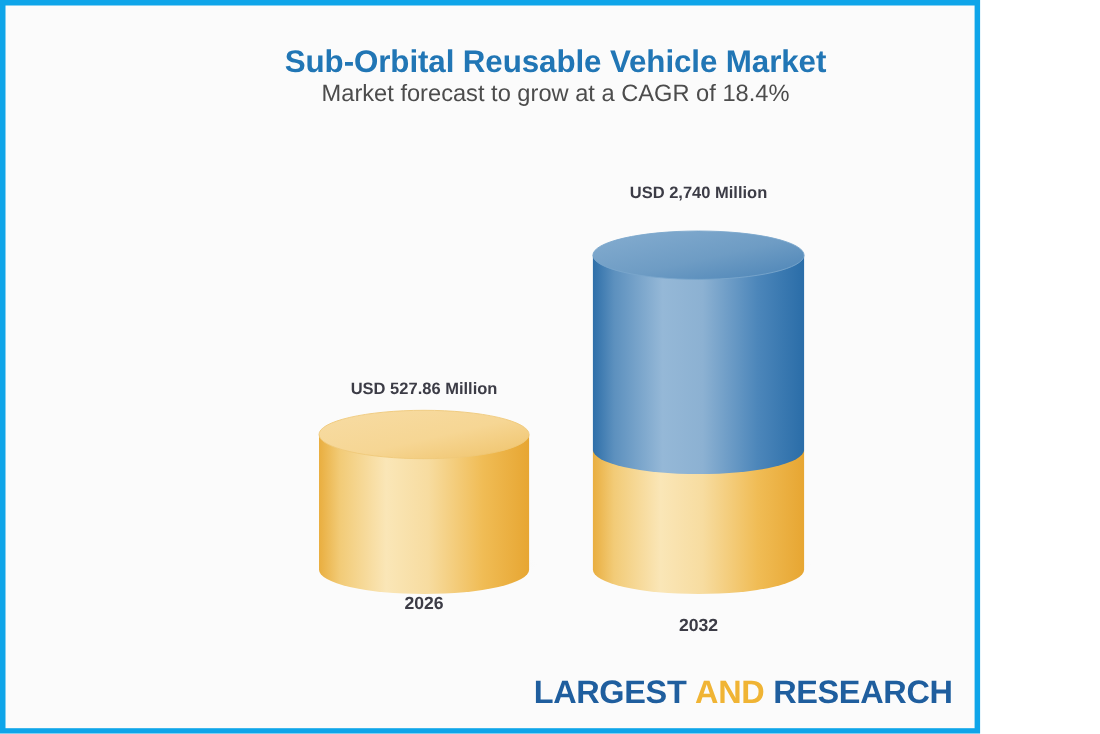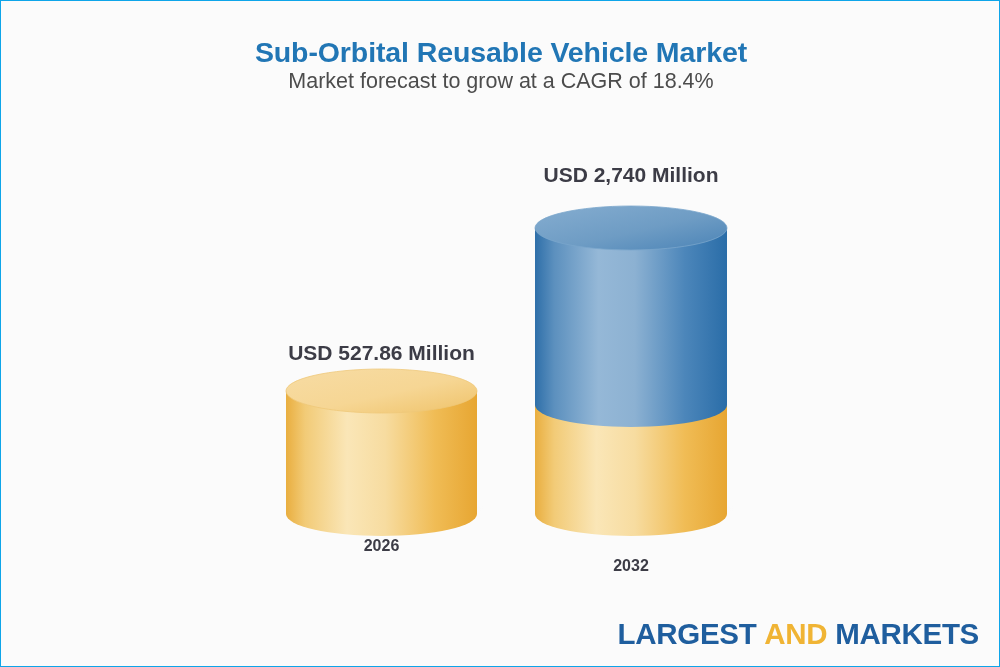--- a/index.html
+++ b/index.html
@@ -9,25 +9,25 @@
   }
   body {
     width: 1000px;
     height: 667px;
     overflow: hidden;
     font-family: "Liberation Sans", sans-serif;
   }
 
   .page {
     position: relative;
-    width: 1000px;
+    width: 891px;
     height: 667px;
     box-sizing: border-box;
     background: #fbfbfb;
-    border: 1px solid #0ea5e9;
+    border: 5px solid #0ea5e9;
   }
 
   
   .header {
     position: absolute;
     top: 34px;
     left: 0;
     width: 1000px;
     text-align: center;
   }
@@ -55,21 +55,21 @@
   }
 
   .bar-group {
     position: absolute;
   }
 
   .value-label {
     position: absolute;
     width: 100%;
     text-align: center;
-    font-size: 21px;
+    font-size: 15px;
     font-weight: bold;
     color: #3c3c46;
     white-space: nowrap;
   }
 
   .year-label {
     position: absolute;
     width: 100%;
     text-align: center;
     font-size: 16px;
@@ -211,17 +211,17 @@
       </svg>
 
       <div class="year-label" style="top:394px;">2032</div>
     </div>
 
   </div>
 
 
   <div class="logo">
     <div class="logo-main">
-      <span>LARGEST</span><span>&nbsp;</span><span class="logo-and">AND</span><span>&nbsp;</span><span>MARKETS</span>
+      <span>LARGEST</span><span>&nbsp;</span><span class="logo-and">AND</span><span>&nbsp;</span><span>RESEARCH</span>
     </div>
   </div>
 
 </div>
 
 </body></html>

